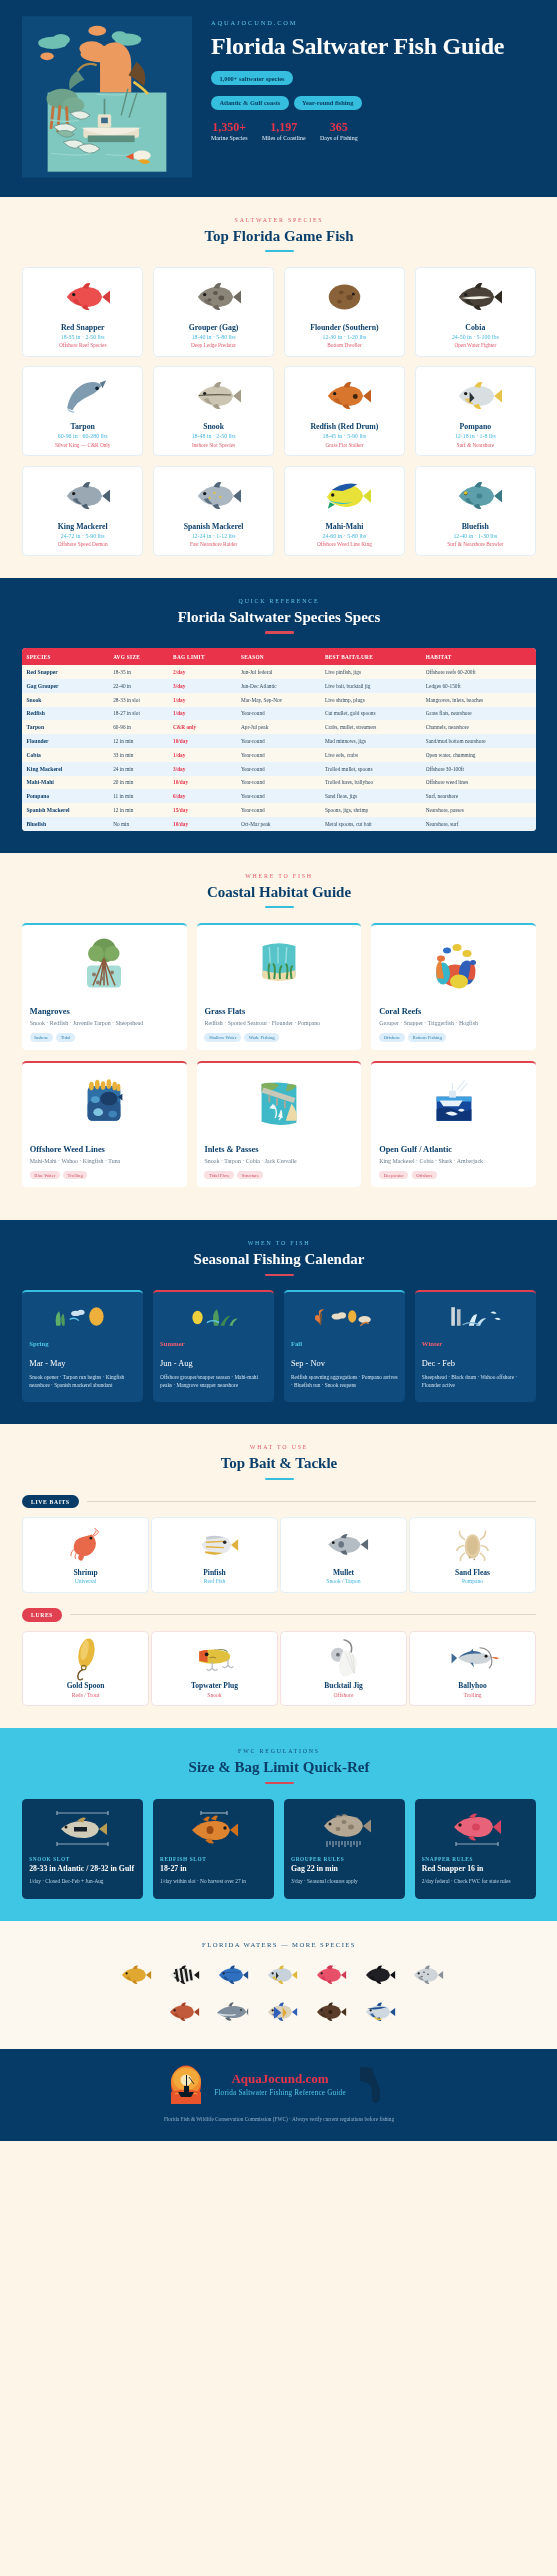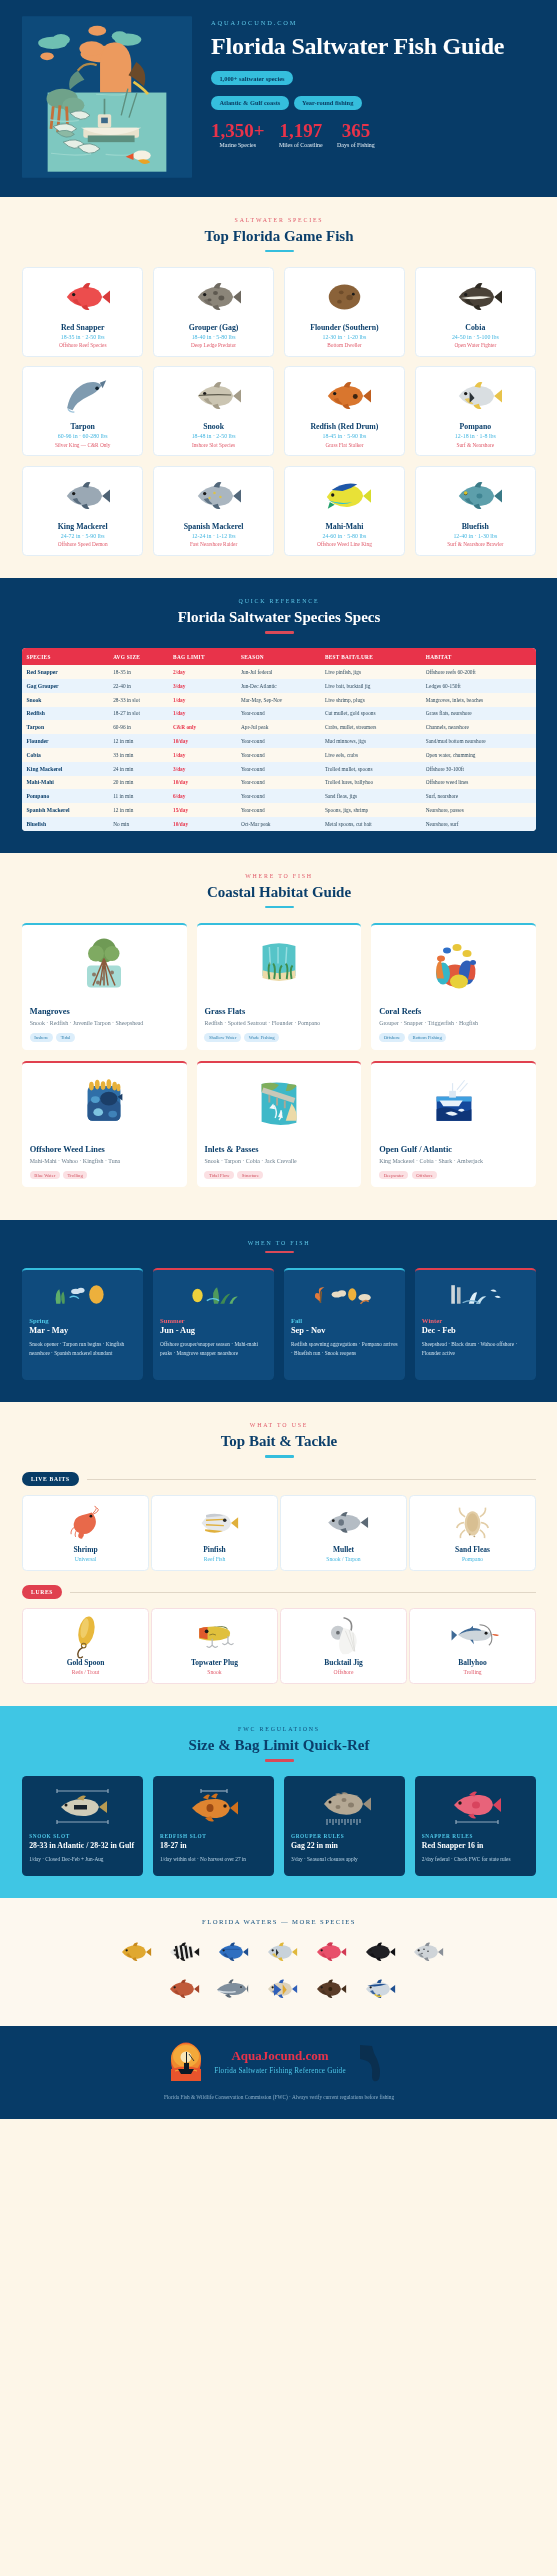--- a/index.html
+++ b/index.html
@@ -48,21 +48,21 @@
     font-size: 6.4px;
     font-weight: 700;
     padding: 3.3px 8.4px;
     border-radius: 11px;
     white-space: nowrap;
   }
   .stats { display: flex; gap: 14.5px; margin-top: 9px; }
   .stat { text-align: center; }
   .stat-num {
     color: #e8334a;
-    font-size: 19px;
+    font-size: 12px;
     font-weight: 700;
     line-height: 1;
   }
   .stat-label {
     color: #e9f2f8;
     font-size: 5.9px;
     margin-top: 2.8px;
   }
 
   
@@ -183,21 +183,21 @@
     background: #0f4b7d;
     border-radius: 4.5px;
     border-top: 2.2px solid #35bedd;
     padding: 7.8px 7.2px 9px 7.2px;
     min-height: 112px;
   }
   .season-card.red { border-top-color: #e0404f; }
   .season-art { height: 35px; display: flex; align-items: center; justify-content: center; }
   .season-name { font-size: 6.7px; font-weight: 700; color: #4fc8e8; margin-top: 4.5px; }
   .season-name.red { color: #f0606f; }
-  .season-months { font-size: 8.4px; font-weight: 700; color: #ffffff; margin-top: 2px; }
+  .season-months { font-size: 8.4px; font-weight: 400; color: #ffffff; margin-top: 12px; }
   .season-notes { font-size: 5.3px; color: #cfe2ef; margin-top: 5px; line-height: 1.65; }
 
   
   .cat-row { display: flex; align-items: center; gap: 0; margin: 2.2px 0 9px 0; }
   .cat-badge {
     background: #083c66; color: #ffffff;
     font-size: 5.6px; font-weight: 700; letter-spacing: 0.7px;
     padding: 3.9px 9px; border-radius: 9px;
     white-space: nowrap;
   }
@@ -797,20 +797,21 @@
           <div class="chips">
             <span class="chip red">Deepwater</span>
             <span class="chip red">Offshore</span>
           </div>
         </div>
       </div>
   </div>
 
   <div class="section sec-navy">
     <div class="eyebrow on-navy">WHEN TO FISH</div>
+    <div class="sec-title on-navy">Seasonal Fishing Calendar</div>
     <div class="rule red"></div>
     <div class="season-grid" id="season-grid">
         <div class="season-card">
           <div class="season-art">
             <svg viewBox="0 0 130 60" width="67" height="31">
               <path d="M14 46 q-4 -22 6 -28 q4 18 2 28 z" fill="#5fae6a"></path>
               <path d="M26 46 q-6 -18 2 -24 q4 14 2 24 z" fill="#4f9a5c"></path>
               <ellipse cx="52" cy="22" rx="9" ry="5" fill="#cfe2ef"></ellipse>
               <ellipse cx="62" cy="20" rx="7" ry="5" fill="#cfe2ef"></ellipse>
               <ellipse cx="92" cy="28" rx="14" ry="18" fill="#edb03c"></ellipse>

